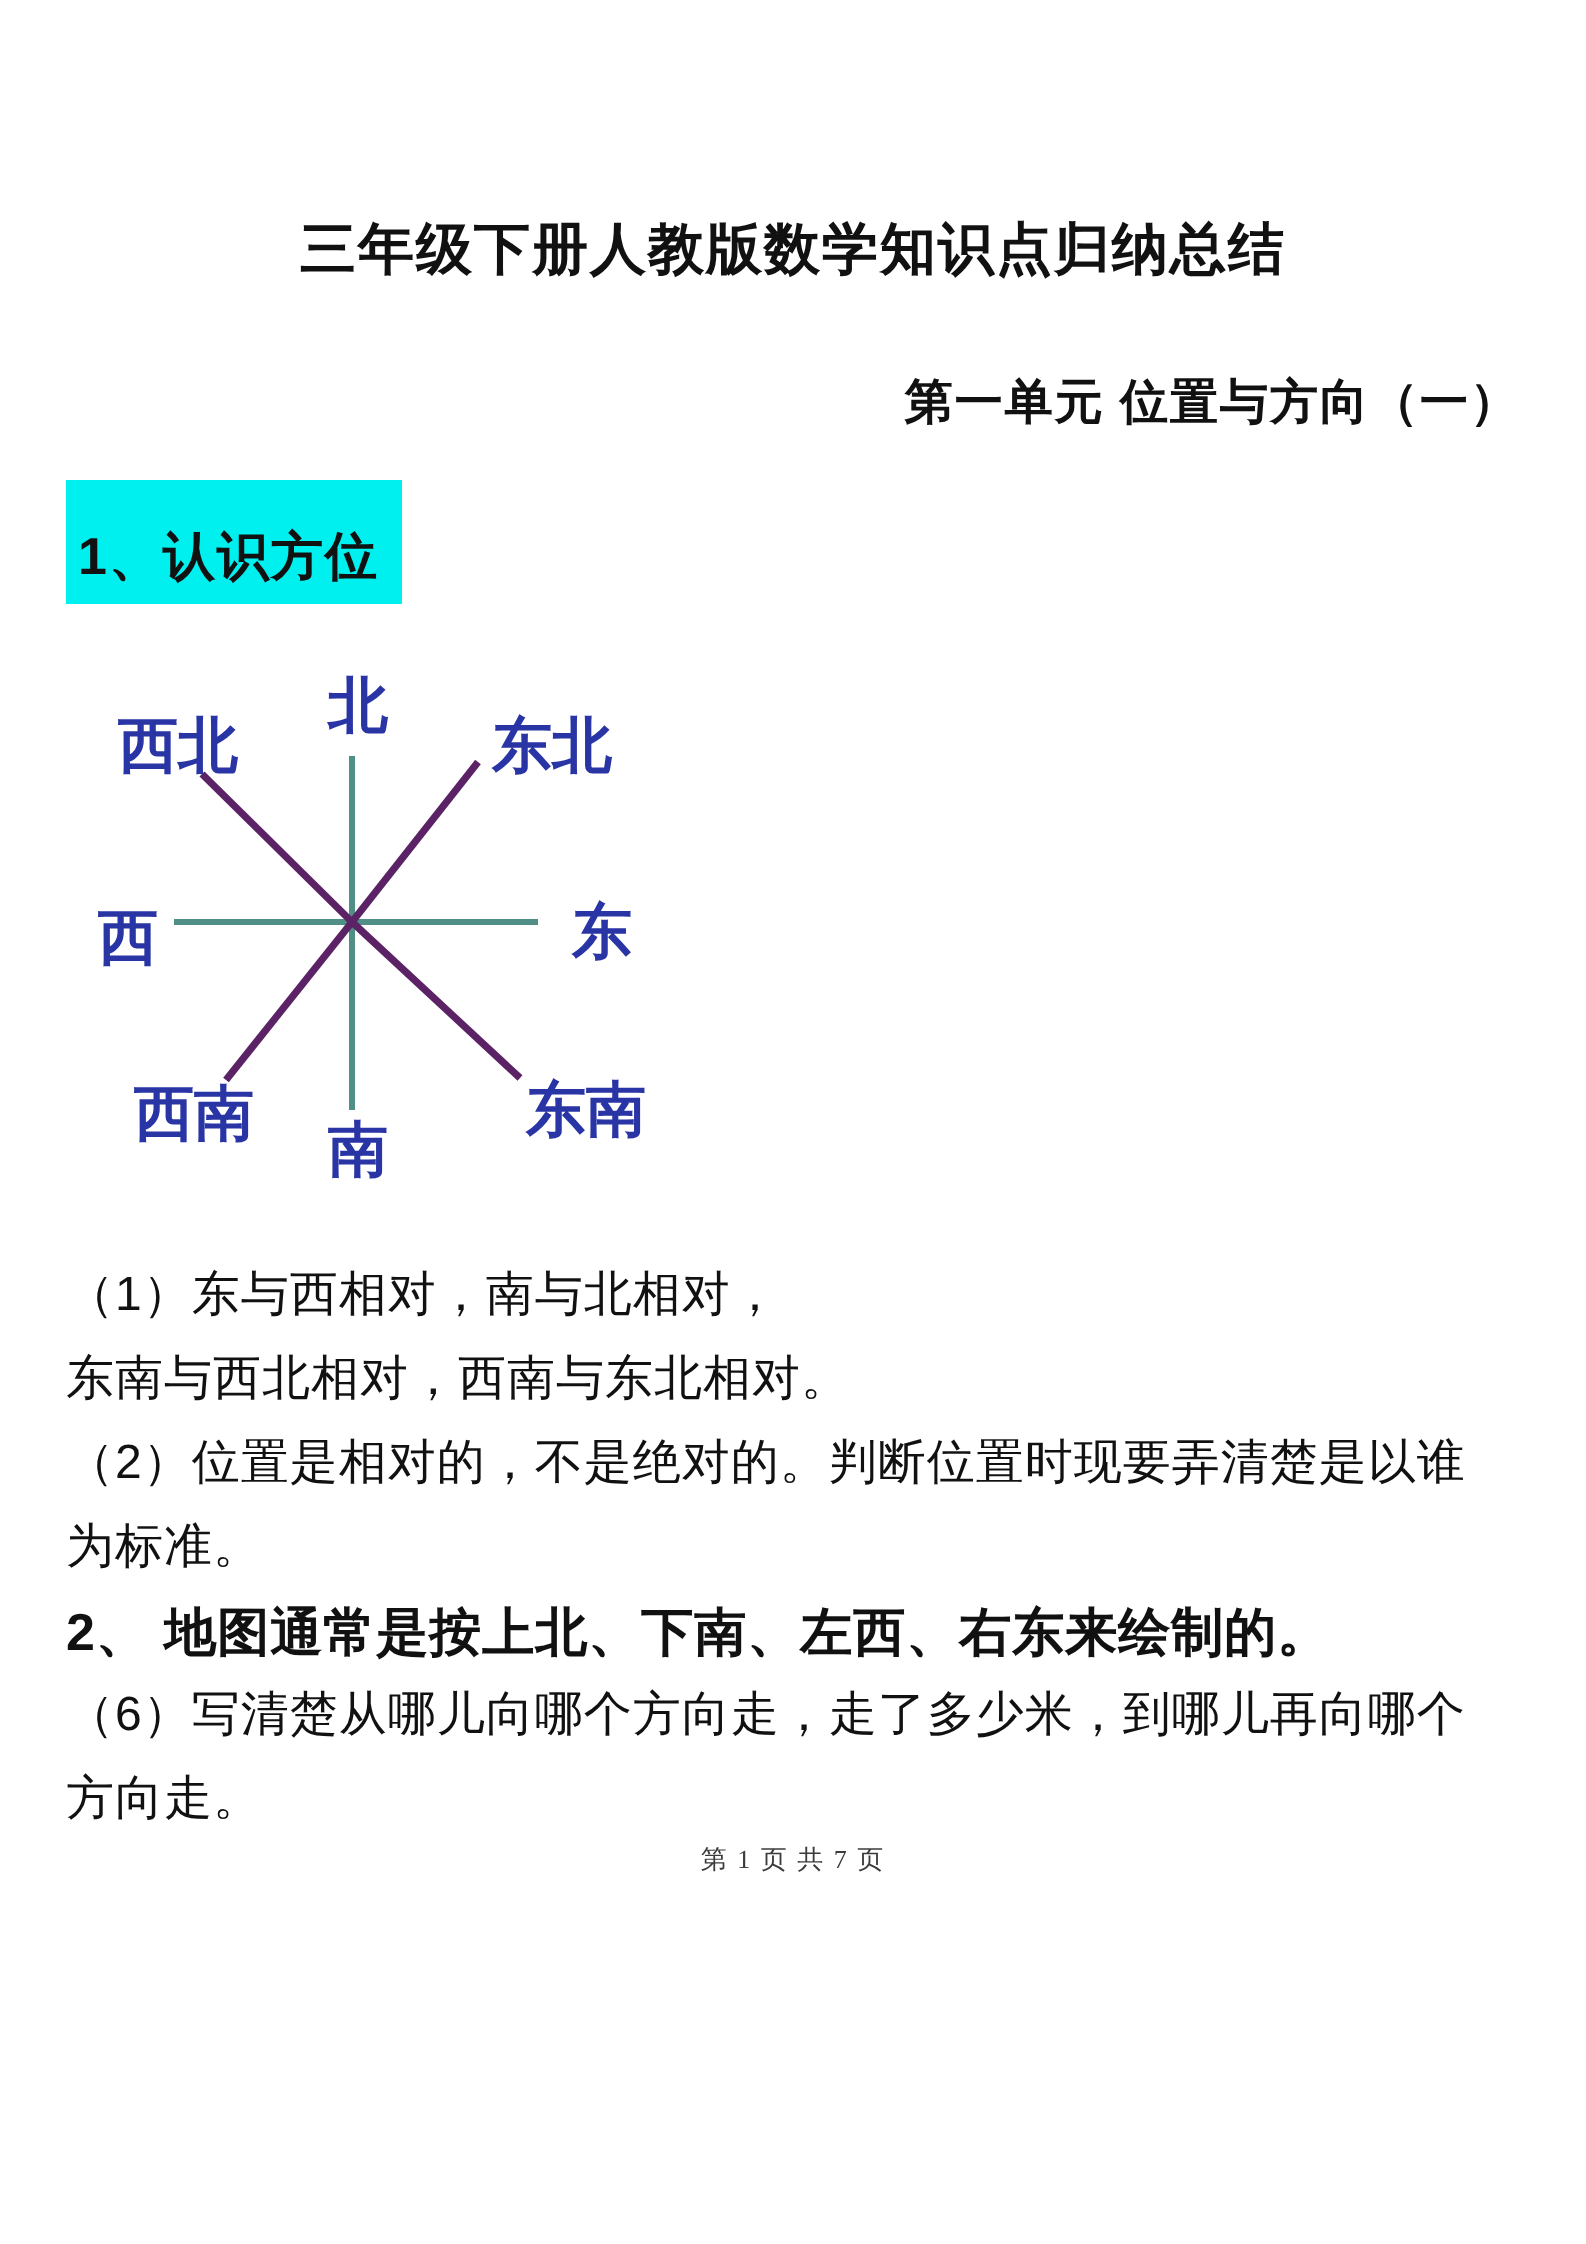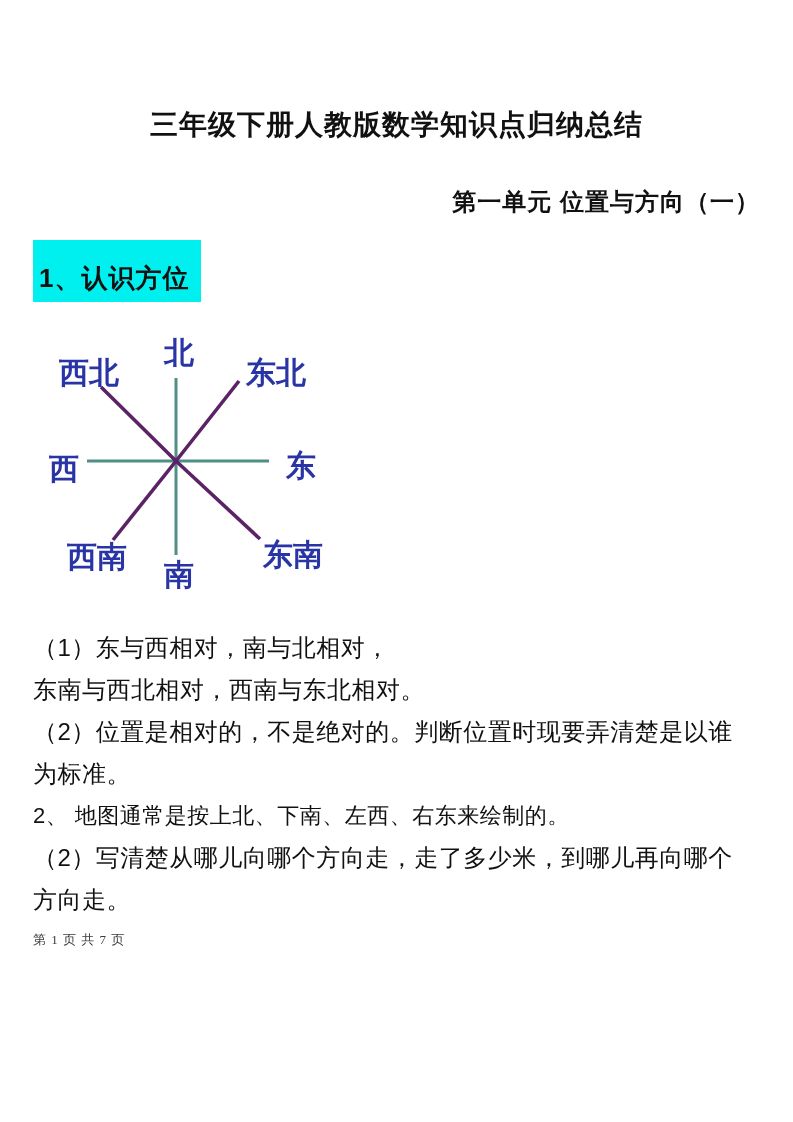--- a/index.html
+++ b/index.html
@@ -63,25 +63,25 @@
   .body-text {
     margin-top: 16px;
   }
   .body-text p {
     font-size: 24px;
     line-height: 42px;
     letter-spacing: 0.5px;
     white-space: pre-wrap;
   }
   .body-text p.b {
-    font-weight: normal;
-    font-size: 22px;
+    font-weight: bold;
+    font-size: 26px;
   }
   .page-footer {
-    margin-top: 10px;
+    text-align: center;
     font-size: 13px;
     line-height: 18px;
     color: var(--footer-ink);
     font-family: "Liberation Serif", "DejaVu Serif", serif;
     letter-spacing: 1px;
   }
 </style>
 </head>
 <body>
 
@@ -116,19 +116,19 @@
       <text class="compass-label" x="260" y="246" text-anchor="middle">东南</text>
     </svg>
   </div>
 
   <div class="body-text">
     <p>（1）东与西相对，南与北相对，</p>
     <p>东南与西北相对，西南与东北相对。</p>
     <p>（2）位置是相对的，不是绝对的。判断位置时现要弄清楚是以谁</p>
     <p>为标准。</p>
     <p class="b">2、 地图通常是按上北、下南、左西、右东来绘制的。</p>
-    <p>（2）写清楚从哪儿向哪个方向走，走了多少米，到哪儿再向哪个</p>
+    <p>（6）写清楚从哪儿向哪个方向走，走了多少米，到哪儿再向哪个</p>
     <p>方向走。</p>
   </div>
 
   <div class="page-footer">第 1 页 共 7 页</div>
 
 </div>
 
 </body></html>

